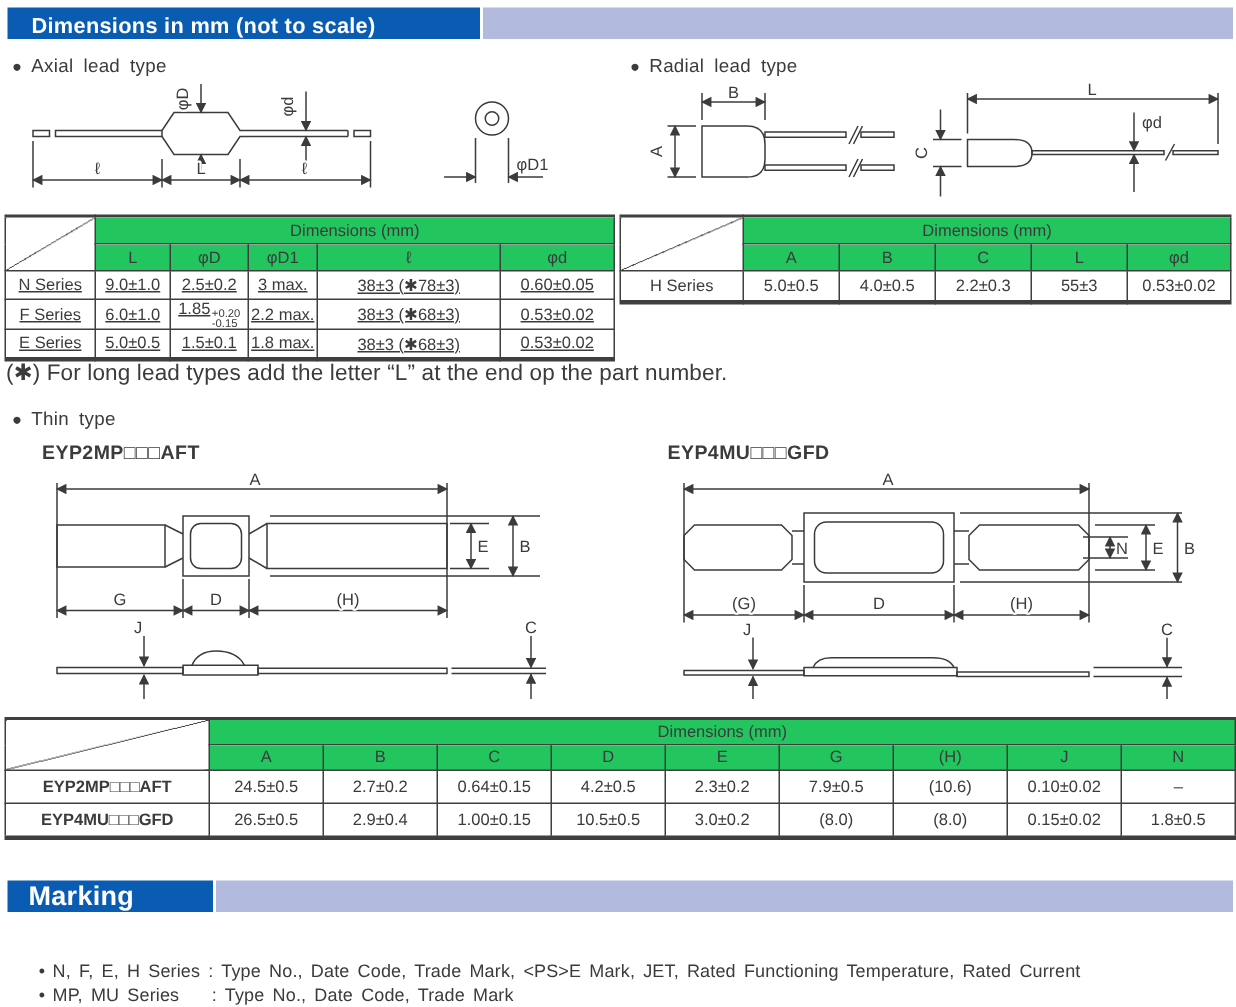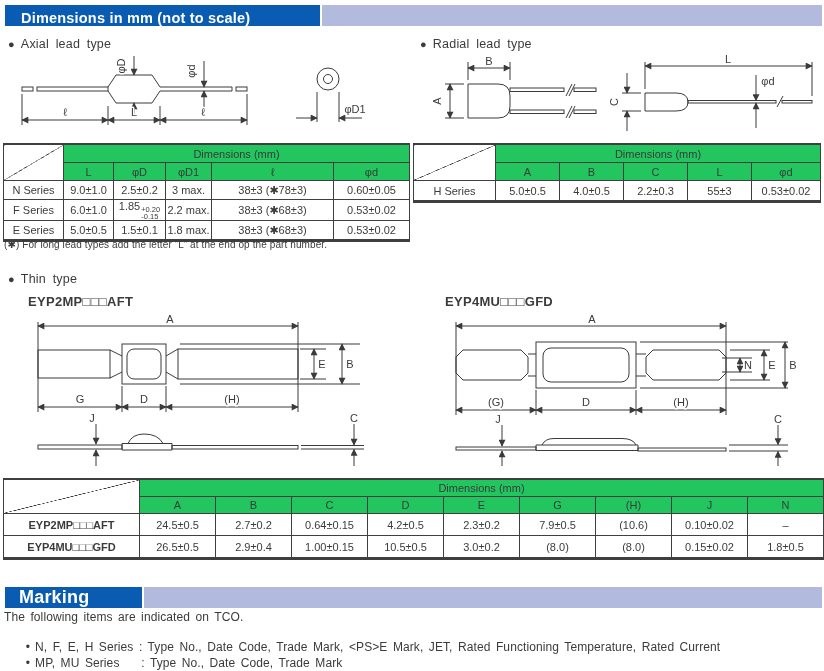--- a/index.html
+++ b/index.html
@@ -15,30 +15,30 @@
   .sec-label .blt{font-size:11px;margin-right:6px;}
   .part-label{font-size:13px;font-weight:bold;letter-spacing:.3px;white-space:nowrap;}
   
   table.dimtable{border-collapse:collapse;table-layout:fixed;font-size:11px;color:#3b3b3b;
                  border:1px solid #3f3f3f;border-top:2px solid #3f3f3f;border-bottom:3px solid #3f3f3f;}
   table.dimtable td{border:1px solid #3f3f3f;text-align:center;vertical-align:middle;
                     padding:0 1px;white-space:nowrap;overflow:hidden;}
   .hd{background:#22c55e;}
   .diag{background:linear-gradient(to bottom right,#fff 49.5%,#3f3f3f 49.5%,#3f3f3f 50.5%,#fff 50.5%);}
   .t-ax td{height:17px;}
-  .t-ax tr.drow td{height:18px;}
+  .t-ax tr.drow td{height:18px;text-decoration:underline;}
   .t-ra td{height:17px;}
   .t-ra tr.drow td{height:19px;}
   .t-th td{height:16px;}
   .t-th tr.drow td{height:21px;}
   .t-th tr.drow td.rl{font-weight:bold;}
   .tolstack{display:inline-flex;flex-direction:column;font-size:7.5px;line-height:7px;
             vertical-align:-2px;margin-left:1px;text-align:left;}
   .tolstack i{font-style:normal;}
-  .footnote{font-size:10px;letter-spacing:.1px;white-space:nowrap;}
+  .footnote{font-size:15px;letter-spacing:.1px;white-space:nowrap;}
   
   .mark-text{font-size:12px;letter-spacing:.1px;word-spacing:2px;white-space:pre-wrap;}
   .mark-item .blt{margin-right:5px;}
   
   svg.dia{overflow:visible;}
   svg.dia path, svg.dia line, svg.dia rect, svg.dia circle, svg.dia polyline
     {stroke:#3b3b3b;stroke-width:1;fill:none;}
   svg.dia text{font-family:"Liberation Sans",sans-serif;font-size:11px;fill:#3b3b3b;
                stroke:#fff;stroke-width:3px;paint-order:stroke;stroke-linejoin:round;
                text-anchor:middle;}
@@ -365,21 +365,20 @@
       <td>1.8±0.5</td>
     </tr>
   </tbody>
     </table>
 
   <div class="abs bar-dark" style="left:5px;top:587px;width:137px;height:21px;padding-left:14px;font-size:18px;">
     <span>Marking</span>
   </div>
   <div class="abs bar-strip" style="left:144px;top:587px;width:678px;height:21px;"></div>
 
-  <div class="abs mark-text" style="left:4px;top:610px;">The following items are indicated on TCO.</div>
   <div class="abs mark-text mark-item" style="left:4px;top:626px;">
     <span class="blt">•</span><span>N, F, E, H Series : Type No., Date Code, Trade Mark, &lt;PS&gt;E Mark, JET, Rated Functioning Temperature, Rated Current</span>
   </div>
   <div class="abs mark-text mark-item" style="left:4px;top:642px;">
     <span class="blt">•</span><span>MP, MU Series    : Type No., Date Code, Trade Mark</span>
   </div>
 
 </div>
 
 </body></html>

